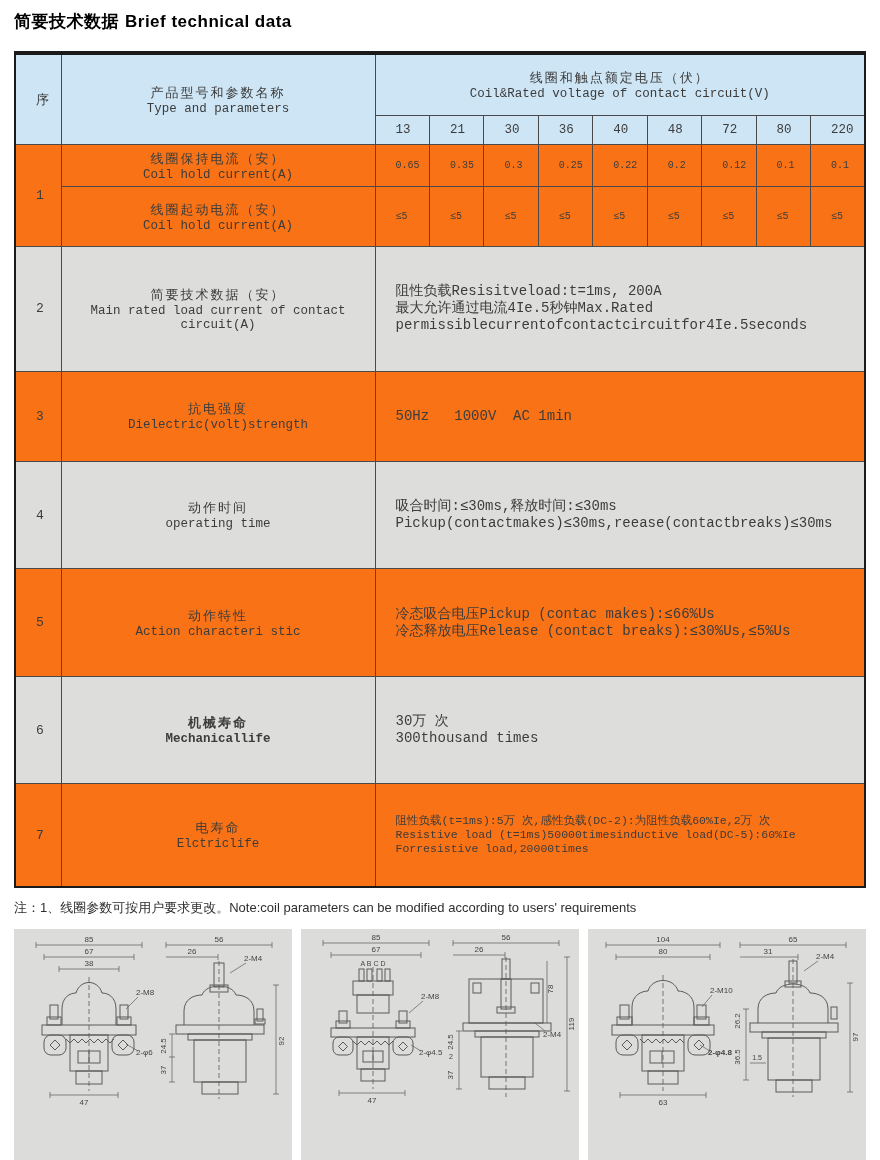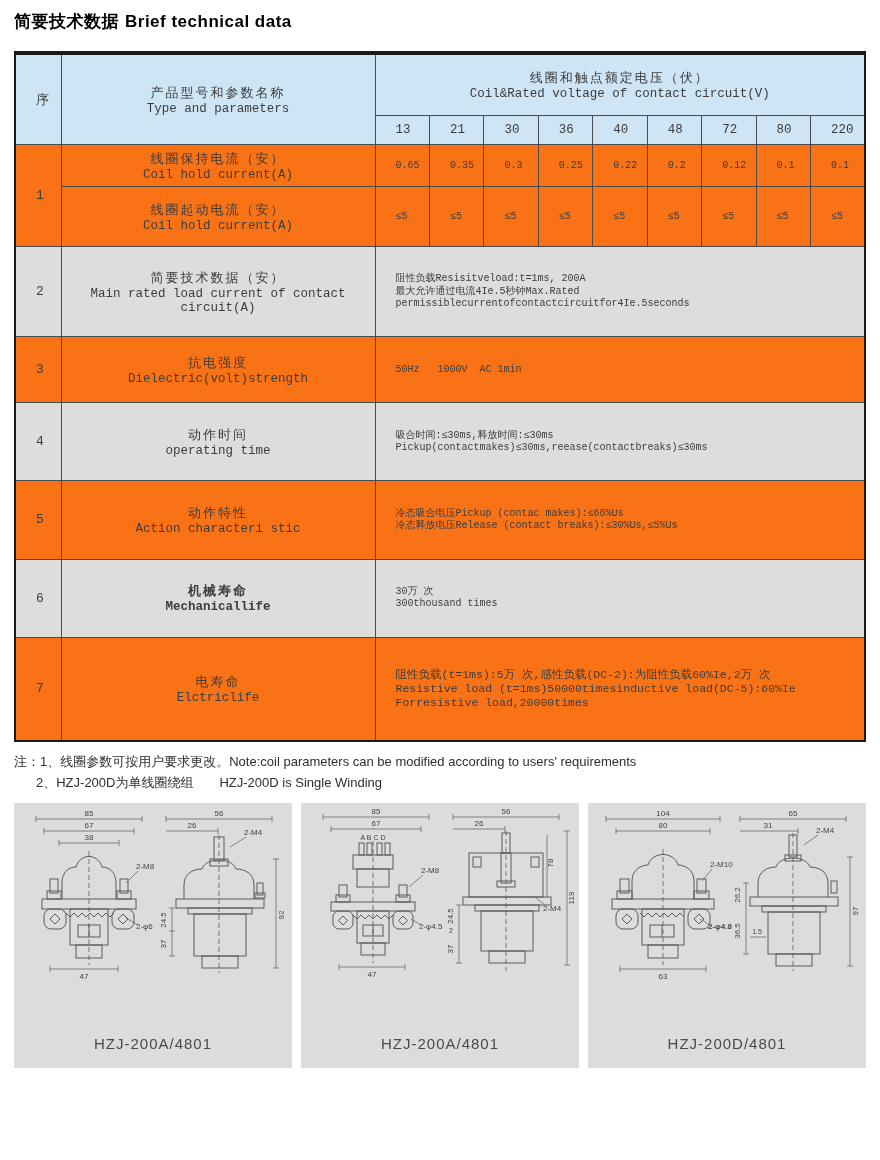--- a/index.html
+++ b/index.html
@@ -10,21 +10,21 @@
   
   table.tech{width:852px;border-collapse:collapse;margin-top:18px;table-layout:fixed;
              border:2px solid #1a1a1a;border-top:4px solid #1a1a1a;}
   table.tech th,table.tech td{border:1px solid #4a4a4a;padding:2px 20px;vertical-align:middle;font-family:Liberation Mono, monospace;}
   th.hd{background:#cde5f5;font-weight:normal;}
   .zh-line{font-size:13px;letter-spacing:2px;}
   .en-line{font-size:12.5px;letter-spacing:0;}
   td.seq{text-align:center;font-size:13px;}
   td.lbl{text-align:center;}
   td.num{text-align:left;font-size:10px;}
-  td.val{text-align:left;padding:4px 8px;font-size:10px;line-height:1.22;white-space:pre-wrap;}
+  td.val{text-align:left;padding:4px 8px;font-size:14px;line-height:1.22;white-space:pre-wrap;}
   tr.gray td{background:#dddddb;}
   tr.white td{background:#f97316;}
   .bold .zh-line,.bold .en-line{font-weight:bold;}
   th.vnum{background:#cde5f5;font-size:12.5px;font-weight:normal;text-align:center;height:24px;}
   
   .notes{margin-top:10px;font-size:13px;color:#2e2e2e;line-height:1.6;}
   .notes .n2{padding-left:22px;}
   
   .h-gap1{margin-top:30px;}
   .panel-row{display:flex;gap:9px;margin-top:10px;width:852px;}
@@ -177,21 +177,20 @@
         </td>
         <td class="val" colspan="9" style="font-size:11.5px">
           <div>阻性负载(t=1ms):5万 次,感性负载(DC-2):为阻性负载60%Ie,2万 次</div><div>Resistive load (t=1ms)50000timesinductive load(DC-5):60%Ie Forresistive load,20000times</div>
         </td>
       </tr>
     </tbody>
   </table>
 
   <div class="notes">
     <div class="n1">注：1、线圈参数可按用户要求更改。Note:coil parameters can be modified according to users' requirements</div>
-    <div class="n2">2、HZJ-200D为单线圈绕组　　HZJ-200D is Single Winding</div>
   </div>
 
 
   <div class="panel-row">
 
     <div class="panel mount">
       <svg width="278" height="218" viewBox="0 0 278 218">
 
         <line class="dim" x1="22" y1="16" x2="128" y2="16"></line>
           <line class="dim" x1="22" y1="13" x2="22" y2="19"></line>

